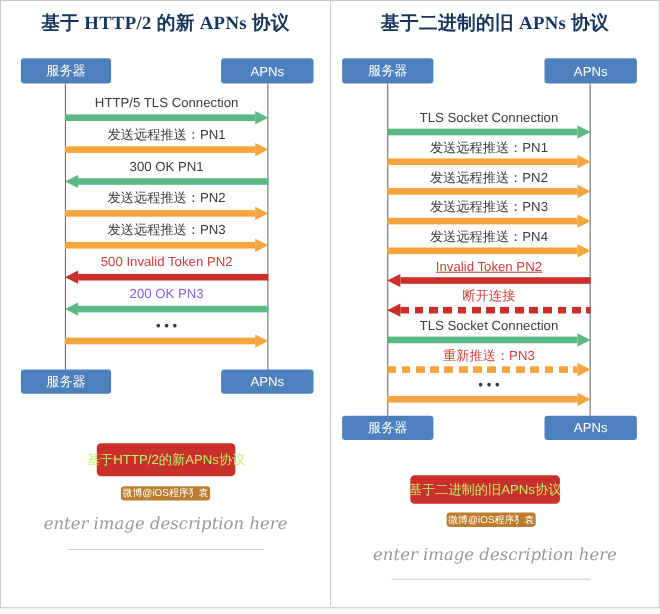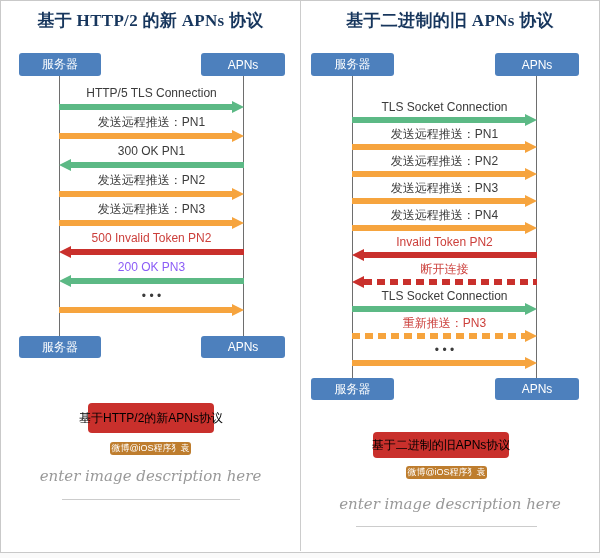--- a/index.html
+++ b/index.html
@@ -74,21 +74,21 @@
   .arrow .head {
     width:0; height:0;
     border-top:6px solid transparent;
     border-bottom:6px solid transparent;
   }
   .arrow.right .head { border-left:12px solid; }
   .arrow.left  .head { border-right:12px solid; order:-1; }
 
   .footer-btn {
     position:absolute; background:#C9302C; border-radius:4px;
-    color:#000000; font-size:12px;
+    color:#bef264; font-size:12px;
     display:flex; align-items:center; justify-content:center;
     white-space:nowrap;
   }
   .badge {
     position:absolute; height:13px; background:#BE7D2E; border-radius:3px;
     color:#ffffff; font-size:9px; line-height:13px; text-align:center;
     white-space:nowrap; overflow:hidden;
   }
   .caption {
     position:absolute; left:0; width:100%; text-align:center;
@@ -215,21 +215,21 @@
             </div>
           </div>
           <div class="msg-row">
             <div class="msg-label" style="color: rgb(59, 59, 59);">发送远程推送：PN4</div>
             <div class="arrow right">
               <span class="shaft" style="background: rgb(246, 164, 62);"></span>
               <span class="head" style="border-left-color: rgb(246, 164, 62);"></span>
             </div>
           </div>
           <div class="msg-row">
-            <div class="msg-label" style="color: rgb(204, 64, 60);">Invalid Token PN2</div>
+            <div class="msg-label" style="color: rgb(204, 64, 60); text-decoration: underline;">Invalid Token PN2</div>
             <div class="arrow left">
               <span class="shaft" style="background: rgb(201, 48, 44);"></span>
               <span class="head" style="border-right-color: rgb(201, 48, 44);"></span>
             </div>
           </div>
           <div class="msg-row">
             <div class="msg-label" style="color: rgb(204, 64, 60);">断开连接</div>
             <div class="arrow left">
               <span class="shaft" style="background-image: repeating-linear-gradient(90deg, rgb(201, 48, 44) 0px, rgb(201, 48, 44) 8px, transparent 8px, transparent 13px);"></span>
               <span class="head" style="border-right-color: rgb(201, 48, 44);"></span>

